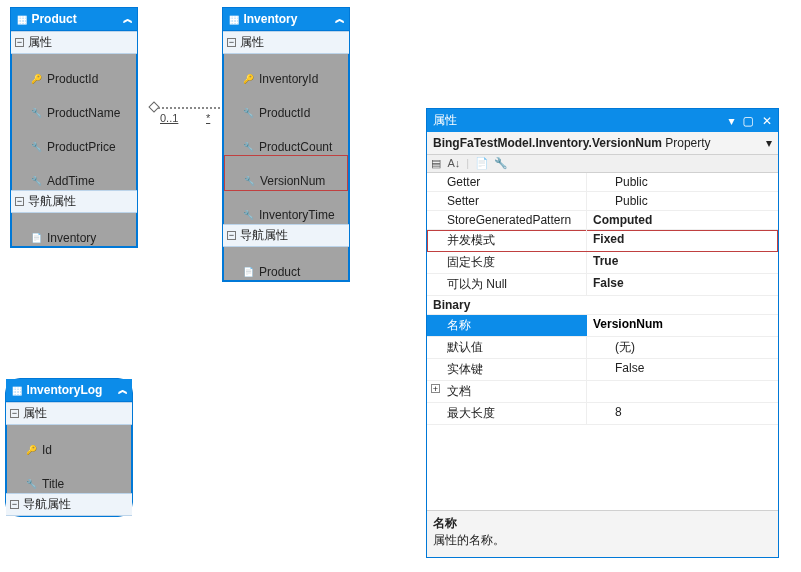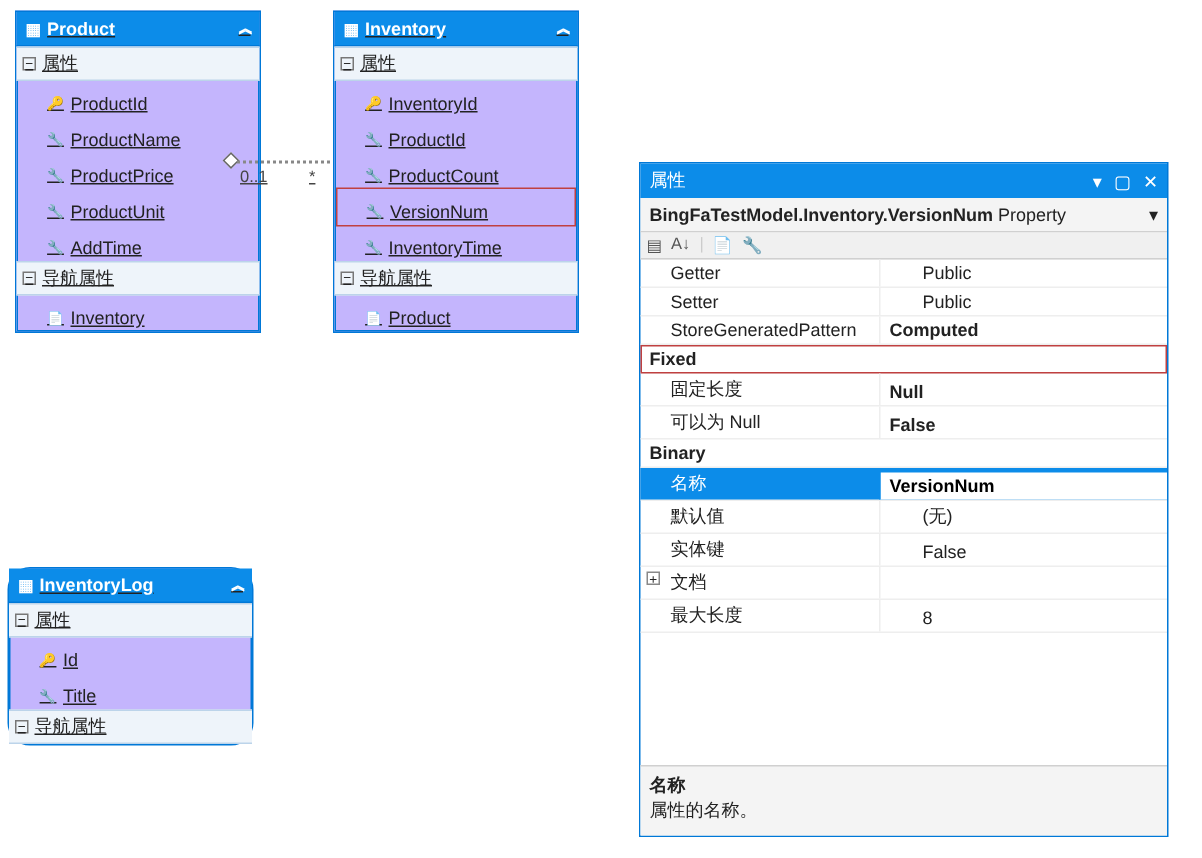--- a/index.html
+++ b/index.html
@@ -9,24 +9,23 @@
     font-size: 12px;
     background: #fff;
     width: 801px;
     height: 572px;
     position: relative;
     color: #222;
   }
   .entity {
     position: absolute;
     border: 1px solid #0078d7;
-    background: #c4b5fd;
-    width: 164px;
+    background: #a3a3a3;
+    width: 128px;
     box-shadow: 0 0 0 1px #0078d7 inset;
-    text-decoration: underline;
   }
   .entity-header {
     background: #0c8ce9;
     color: #fff;
     padding: 4px 6px;
     display: flex;
     align-items: center;
     justify-content: space-between;
     font-weight: bold;
     border-bottom: 1px solid #0078d7;
@@ -54,21 +53,21 @@
     width: 9px;
     height: 9px;
     border: 1px solid #777;
     display: inline-flex;
     align-items: center;
     justify-content: center;
     font-size: 9px;
     line-height: 1;
   }
   .row {
-    padding: 8px 4px 2px 20px;
+    padding: 18px 4px 2px 20px;
     display: flex;
     align-items: center;
     gap: 4px;
     border-bottom: 0;
     font-size: 12px;
     white-space: nowrap;
   }
   .row.highlighted {
     border: 1px solid #c04040;
     margin: -1px 1px;
@@ -146,21 +145,20 @@
     color: #555;
     background: #f0f0f0;
   }
   .props-grid {
     flex: 0 0 auto;
   }
   .prop-row {
     display: flex;
     border-bottom: 1px solid #eee;
     font-size: 12px;
-    align-items: flex-end;
   }
   .prop-row .k {
     width: 160px;
     padding: 2px 6px 2px 20px;
     border-right: 1px solid #eee;
     position: relative;
   }
   .prop-row .k .expander {
     position: absolute;
     left: 4px;
@@ -219,24 +217,20 @@
   <div class="row">
       <span class="prop-icon"></span>
       <span>ProductName</span>
     </div>
   <div class="row">
       <span class="prop-icon"></span>
       <span>ProductPrice</span>
     </div>
   <div class="row">
       <span class="prop-icon"></span>
-      <span>ProductUnit</span>
-    </div>
-  <div class="row">
-      <span class="prop-icon"></span>
       <span>AddTime</span>
     </div>
   <div class="section-header">
     <span class="box">−</span>
     <span>导航属性</span>
   </div>
   <div class="row">
       <span class="nav-icon"></span>
       <span>Inventory</span>
     </div>
@@ -345,25 +339,26 @@
       </div>
     <div class="prop-row normal">
         <div class="k">Setter</div>
         <div class="v">Public</div>
       </div>
     <div class="prop-row">
         <div class="k">StoreGeneratedPattern</div>
         <div class="v">Computed</div>
       </div>
     <div class="prop-row highlighted-red">
+        <div class="k">并发模式</div>
         <div class="v">Fixed</div>
       </div>
     <div class="prop-row">
         <div class="k">固定长度</div>
-        <div class="v">Null</div>
+        <div class="v">True</div>
       </div>
     <div class="prop-row">
         <div class="k">可以为 Null</div>
         <div class="v">False</div>
       </div>
     <div class="prop-row">
         <div class="v">Binary</div>
       </div>
     <div class="prop-row selected">
         <div class="k">名称</div>

